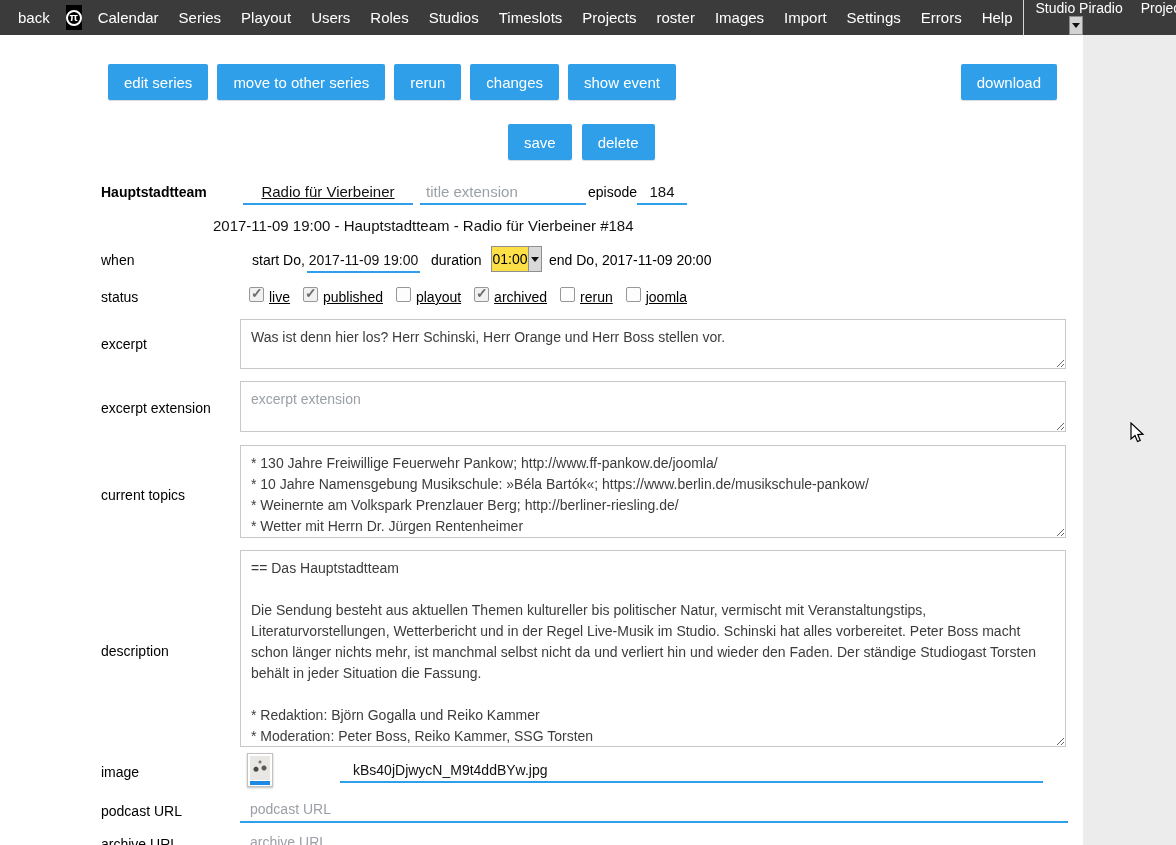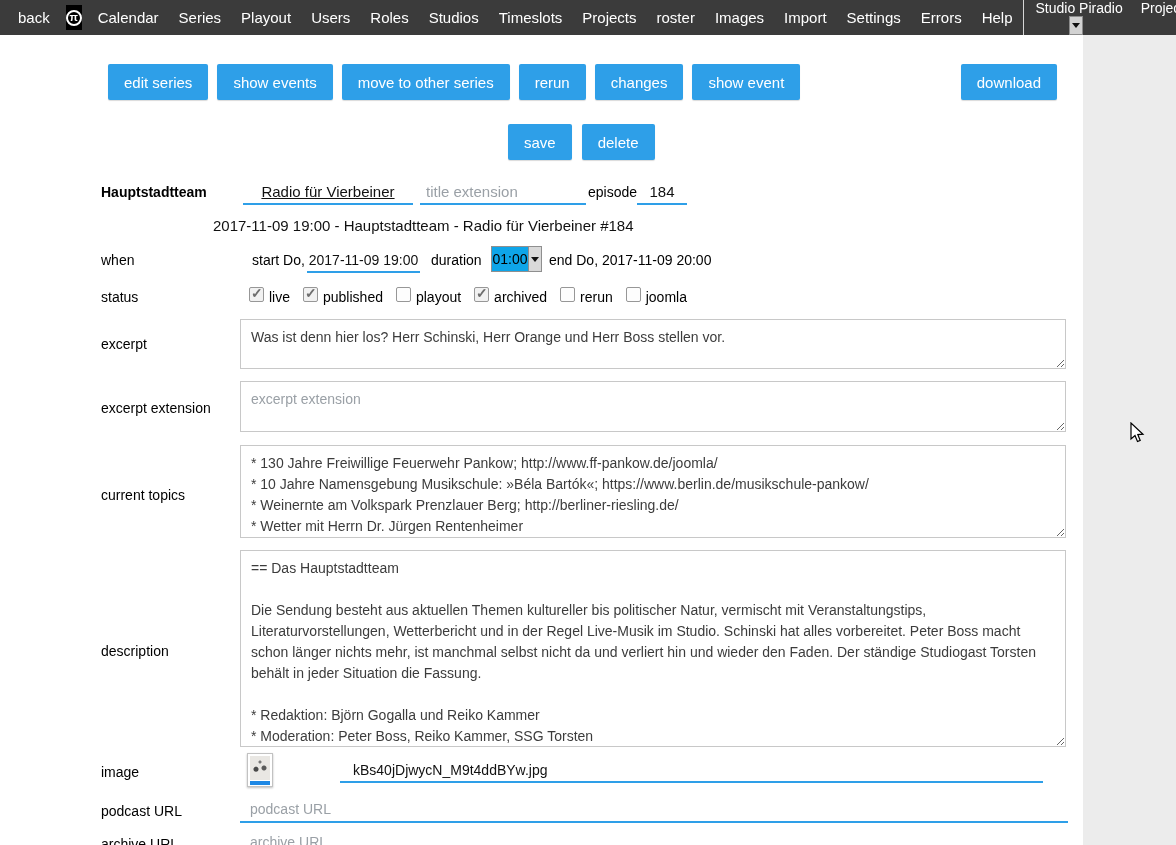--- a/index.html
+++ b/index.html
@@ -43,36 +43,36 @@
   .flabel.bold { font-weight:bold; }
 
   .uinput { position:absolute; border:none; border-bottom:2px solid #2e9fe8; background:transparent;
             font-family:"Liberation Sans",sans-serif; font-size:15px; color:#111; outline:none; height:25px; }
   .uinput.center { text-align:center; }
   .uinput::placeholder { color:#9aa0a6; }
 
   .summary { position:absolute; left:213px; top:217px; font-size:15px; color:#111; }
 
   .gtk-select { position:absolute; left:491px; top:246px; width:51px; height:26px;
-                background:#0ea5e9; border:1px solid #8f8f8f; display:flex; align-items:center; cursor:pointer; }
+                background:#fde047; border:1px solid #8f8f8f; display:flex; align-items:center; cursor:pointer; }
   .gtk-select .val { flex:1; text-align:center; font-size:14px; color:#000; }
   .gtk-select .arr { width:13px; height:24px; border-left:1px solid #8f8f8f;
                      display:flex; align-items:center; justify-content:center; background:#d9d9d9; }
   .gtk-select .tri { width:0; height:0; border-left:4px solid transparent;
                      border-right:4px solid transparent; border-top:5px solid #111; }
 
   .statusrow { position:absolute; left:249px; top:287px; display:flex; align-items:center;
                gap:13px; font-size:14px; color:#000; }
   .chk { display:flex; align-items:flex-start; gap:5px; cursor:pointer; }
   .chk .box { width:15px; height:15px; border:1px solid #979797; border-radius:2px;
               background:#fdfdfd; position:relative; flex:none; margin-top:0; }
   .chk[data-checked="true"] .box { background:#f1f1f1; }
   .chk[data-checked="true"] .box::after { content:"✓"; position:absolute; left:1px; top:-3px;
               font-size:14px; font-weight:bold; color:#6e6e6e; }
-  .chk .lbl { margin-top:2px; }
+  .chk .lbl { margin-top:2px;text-decoration:underline; }
 
   textarea.ta { position:absolute; left:240px; width:826px; border:1px solid #c8c8c8;
                 font-family:"Liberation Sans",sans-serif; font-size:14px; line-height:21px;
                 color:#3c3c3c; padding:7px 10px; outline:none; background:#fff; overflow:hidden; }
   textarea.ta::placeholder { color:#9aa0a6; }
 
   .thumb { position:absolute; left:247px; top:753px; width:26px; height:34px; background:#fff;
            border:1px solid #c2c2c2; box-shadow:0 1px 2px rgba(0,0,0,0.25); padding:2px; cursor:pointer; }
   .thumb .art { width:100%; height:24px; background:#e9e7e3;
                 background-image:radial-gradient(circle at 30% 55%, #4a4a4a 2px, transparent 3px),
@@ -119,21 +119,20 @@
 
       </span>
 
     </div>
   </div>
 
   <div class="right-gutter"></div>
 
   <div class="btnrow1">
     <button class="btn">edit series</button>
-    <button class="btn">show events</button>
     <button class="btn">move to other series</button>
     <button class="btn">rerun</button>
     <button class="btn">changes</button>
     <button class="btn">show event</button>
     <span class="spacer"></span>
     <button class="btn">download</button>
   </div>
 
   <div class="btnrow2">
     <button class="btn">save</button>

